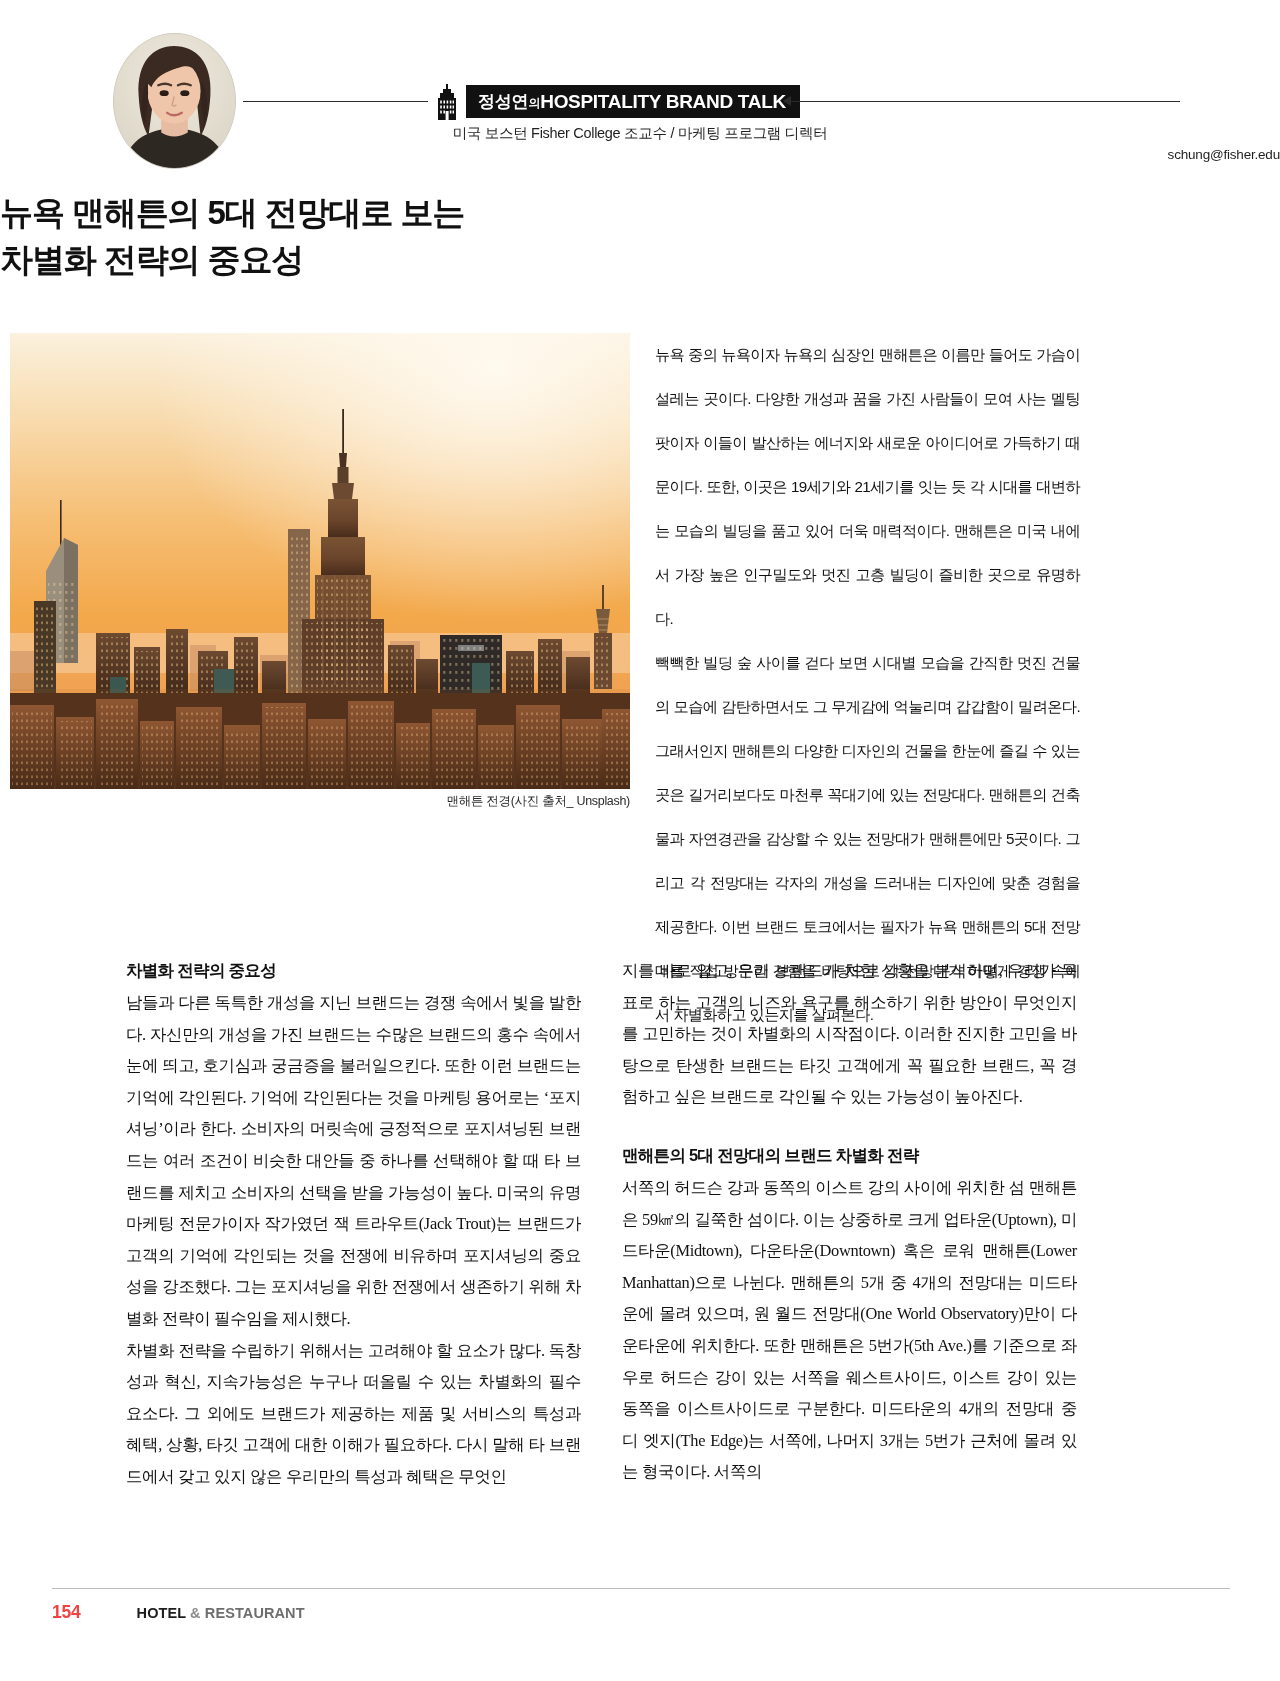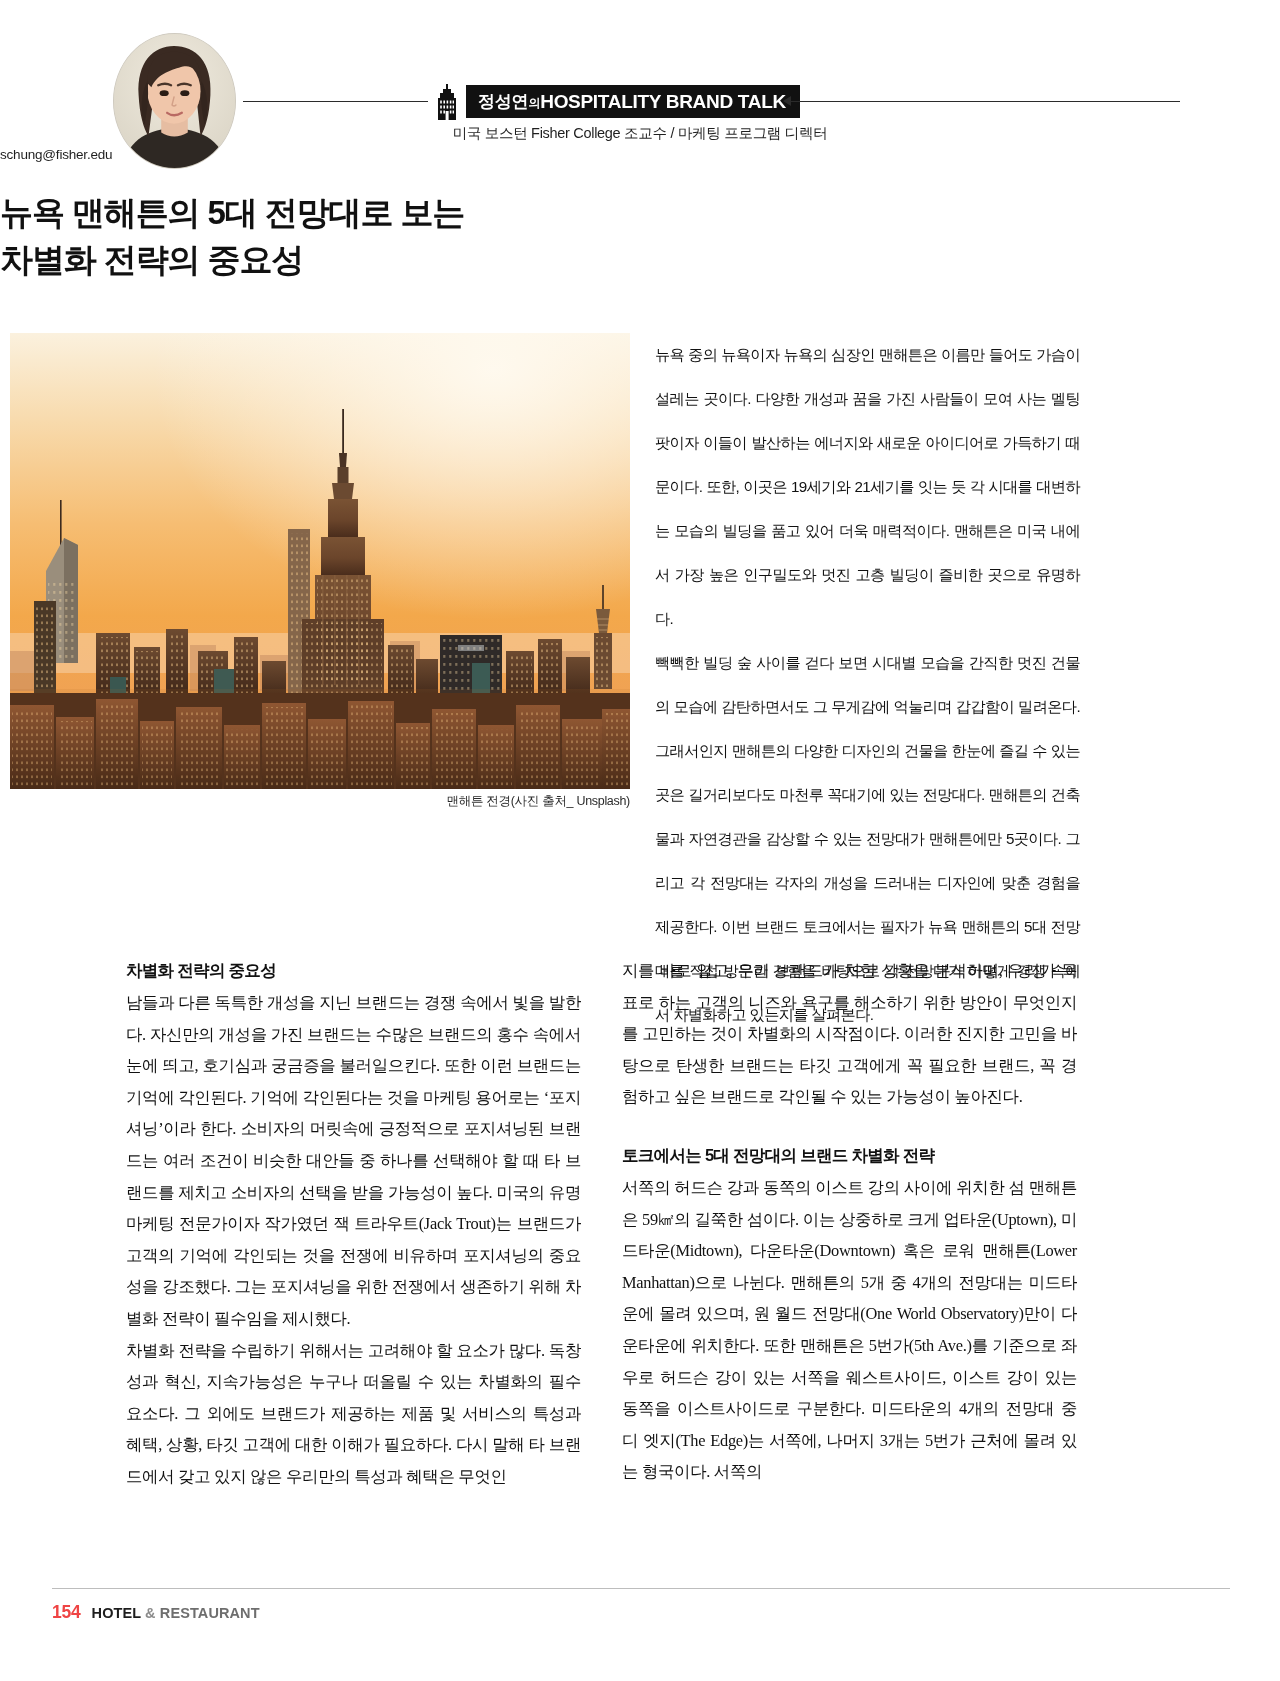--- a/index.html
+++ b/index.html
@@ -116,21 +116,21 @@
     top: 124px;
     text-align: center;
     font-size: 14.5px;
     color: #1f1f1f;
     letter-spacing: -0.3px;
   }
   .author-email {
     position: absolute;
     left: 0; right: 0;
     top: 147px;
-    text-align: left;
+    text-align: right;
     font-size: 13.5px;
     color: #1f1f1f;
     letter-spacing: -0.2px;
   }
 
   
   .headline {
     position: absolute;
     left: 0; right: 0;
     top: 190px;
@@ -228,20 +228,21 @@
     font-size: 17.5px;
     font-weight: 700;
     color: #ef4444;
     letter-spacing: -0.2px;
   }
   .pub {
     font-size: 14.5px;
     font-weight: 700;
     letter-spacing: 0.1px;
     color: #1d1d1d;
+    margin-left: 45px;
   }
   .pub .amp { color: #8c8c8c; font-weight: 700; }
   .pub .rest { color: #6e6e6e; font-weight: 700; }
 </style>
 </head>
 <body>
 
 <div class="page">
 
   <div class="masthead">
@@ -504,21 +505,21 @@
   </div>
 
   <div class="col col-left">
     <div class="subhead">차별화 전략의 중요성</div>
     <p>남들과 다른 독특한 개성을 지닌 브랜드는 경쟁 속에서 빛을 발한다. 자신만의 개성을 가진 브랜드는 수많은 브랜드의 홍수 속에서 눈에 띄고, 호기심과 궁금증을 불러일으킨다. 또한 이런 브랜드는 기억에 각인된다. 기억에 각인된다는 것을 마케팅 용어로는 ‘포지셔닝’이라 한다. 소비자의 머릿속에 긍정적으로 포지셔닝된 브랜드는 여러 조건이 비슷한 대안들 중 하나를 선택해야 할 때 타 브랜드를 제치고 소비자의 선택을 받을 가능성이 높다. 미국의 유명 마케팅 전문가이자 작가였던 잭 트라우트(Jack Trout)는 브랜드가 고객의 기억에 각인되는 것을 전쟁에 비유하며 포지셔닝의 중요성을 강조했다. 그는 포지셔닝을 위한 전쟁에서 생존하기 위해 차별화 전략이 필수임을 제시했다.</p>
     <p>차별화 전략을 수립하기 위해서는 고려해야 할 요소가 많다. 독창성과 혁신, 지속가능성은 누구나 떠올릴 수 있는 차별화의 필수 요소다. 그 외에도 브랜드가 제공하는 제품 및 서비스의 특성과 혜택, 상황, 타깃 고객에 대한 이해가 필요하다. 다시 말해 타 브랜드에서 갖고 있지 않은 우리만의 특성과 혜택은 무엇인</p>
   </div>
 
   <div class="col col-right">
     <p>지를 바로 알고, 우리 브랜드가 처한 상황을 분석하며, 우리가 목표로 하는 고객의 니즈와 욕구를 해소하기 위한 방안이 무엇인지를 고민하는 것이 차별화의 시작점이다. 이러한 진지한 고민을 바탕으로 탄생한 브랜드는 타깃 고객에게 꼭 필요한 브랜드, 꼭 경험하고 싶은 브랜드로 각인될 수 있는 가능성이 높아진다.</p>
-    <div class="subhead">토크에서는 5대 전망대의 브랜드 차별화 전략</div>
+    <div class="subhead">맨해튼의 5대 전망대의 브랜드 차별화 전략</div>
     <p>서쪽의 허드슨 강과 동쪽의 이스트 강의 사이에 위치한 섬 맨해튼은 59㎢의 길쭉한 섬이다. 이는 상중하로 크게 업타운(Uptown), 미드타운(Midtown), 다운타운(Downtown) 혹은 로워 맨해튼(Lower Manhattan)으로 나뉜다. 맨해튼의 5개 중 4개의 전망대는 미드타운에 몰려 있으며, 원 월드 전망대(One World Observatory)만이 다운타운에 위치한다. 또한 맨해튼은 5번가(5th Ave.)를 기준으로 좌우로 허드슨 강이 있는 서쪽을 웨스트사이드, 이스트 강이 있는 동쪽을 이스트사이드로 구분한다. 미드타운의 4개의 전망대 중 디 엣지(The Edge)는 서쪽에, 나머지 3개는 5번가 근처에 몰려 있는 형국이다. 서쪽의</p>
   </div>
 
   <div class="footer-rule"></div>
   <div class="footer">
     <span class="folio">154</span>
     <span class="pub"><span>HOTEL</span><span class="amp"> &amp; </span><span class="rest">RESTAURANT</span></span>
   </div>
 
 </div>

